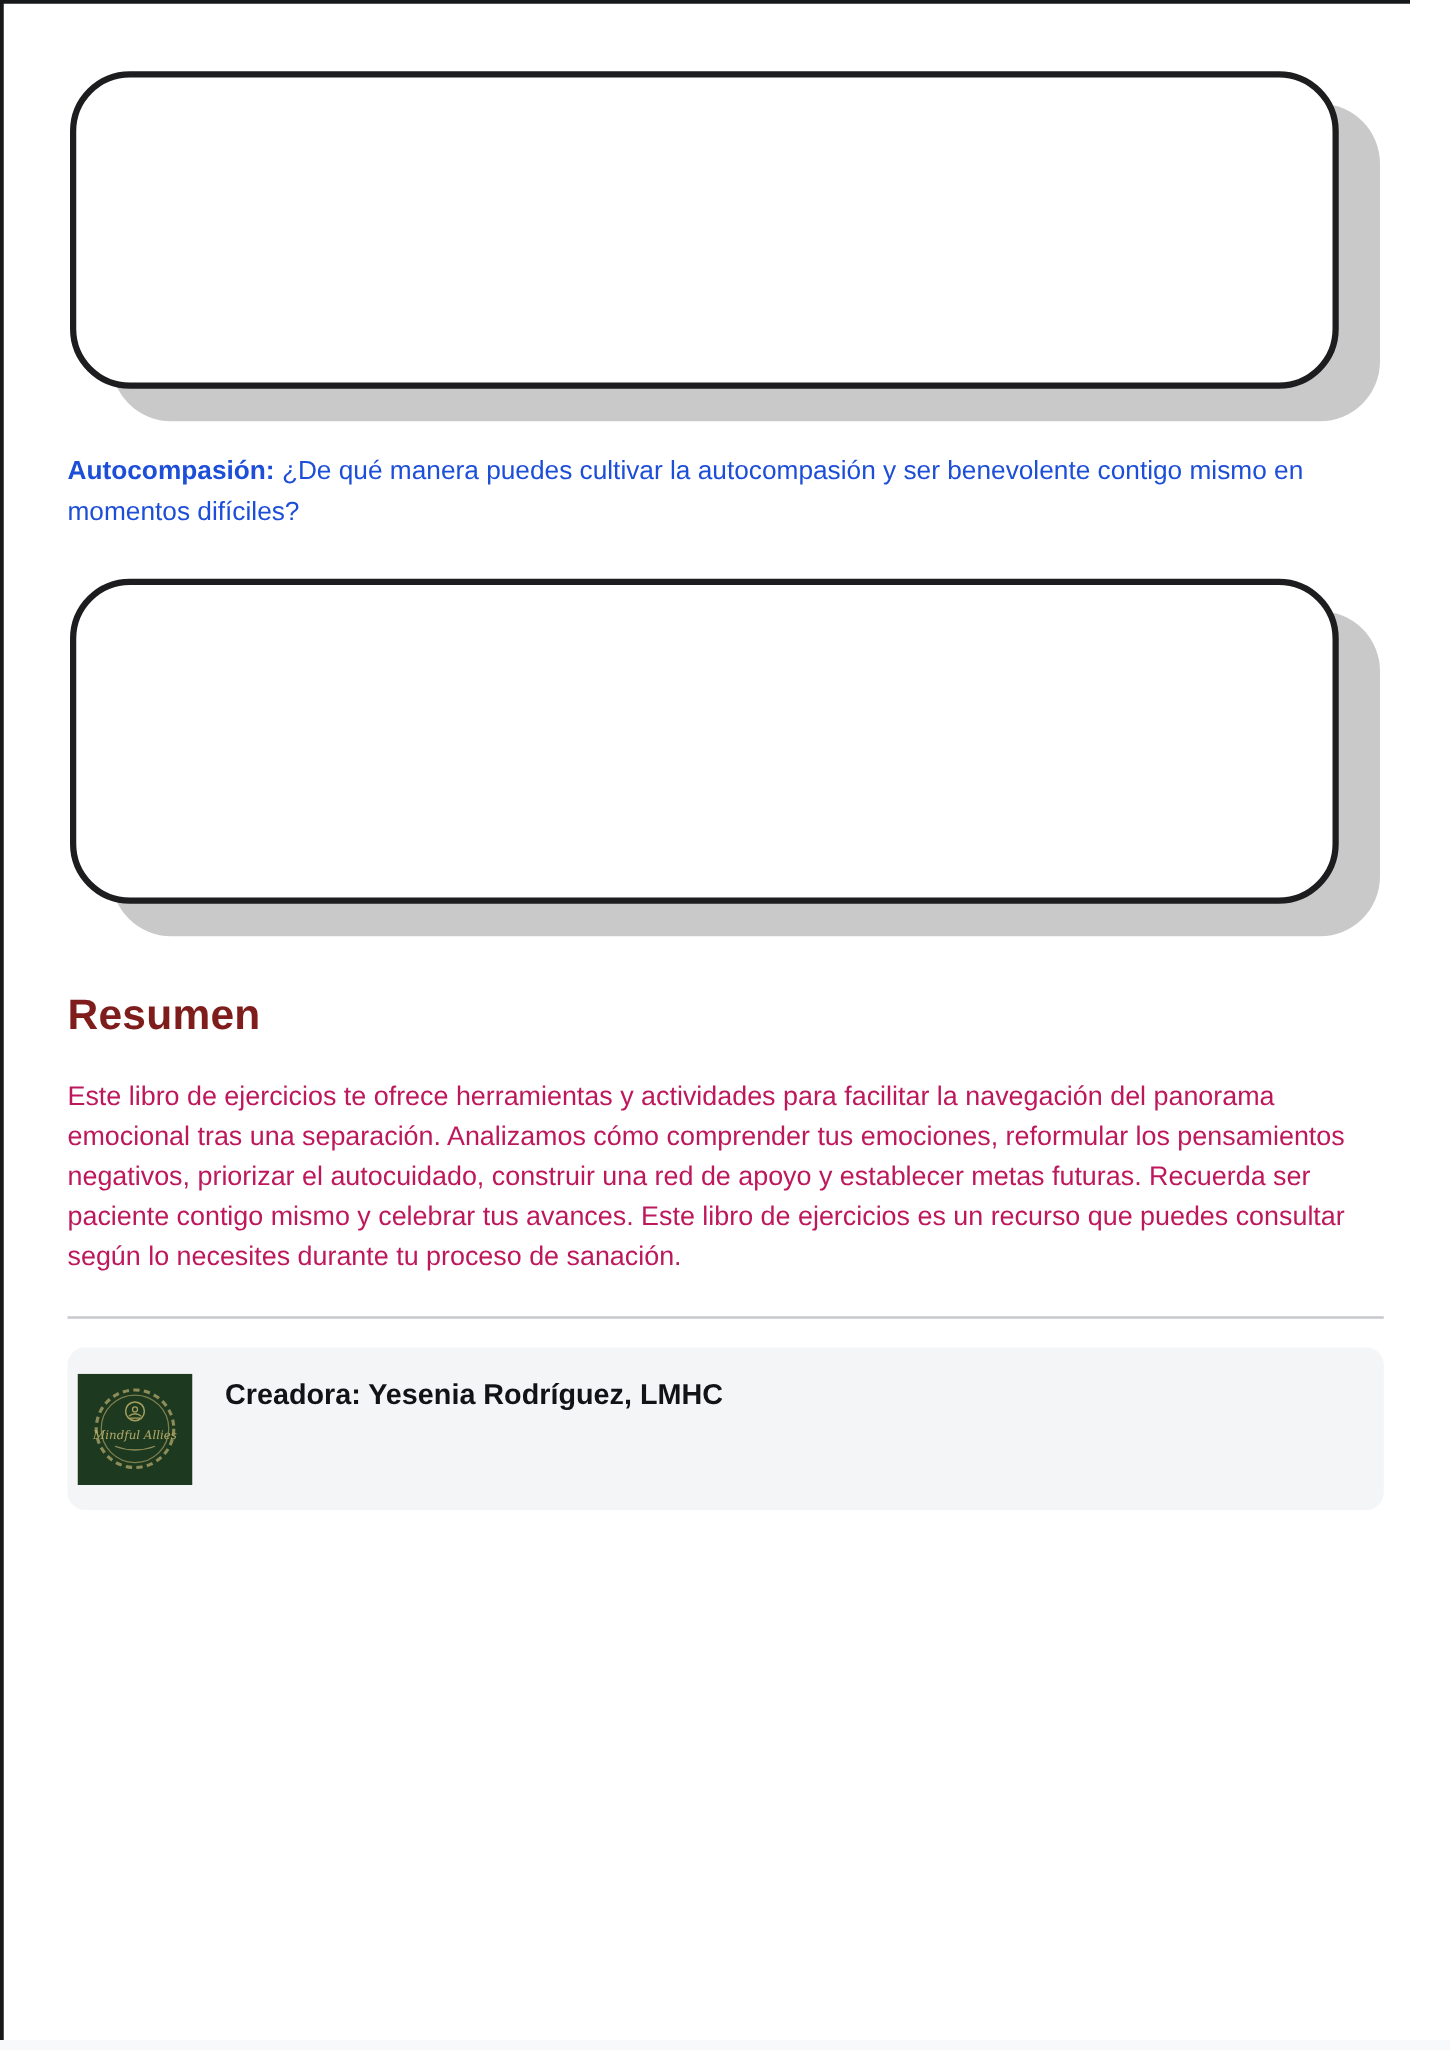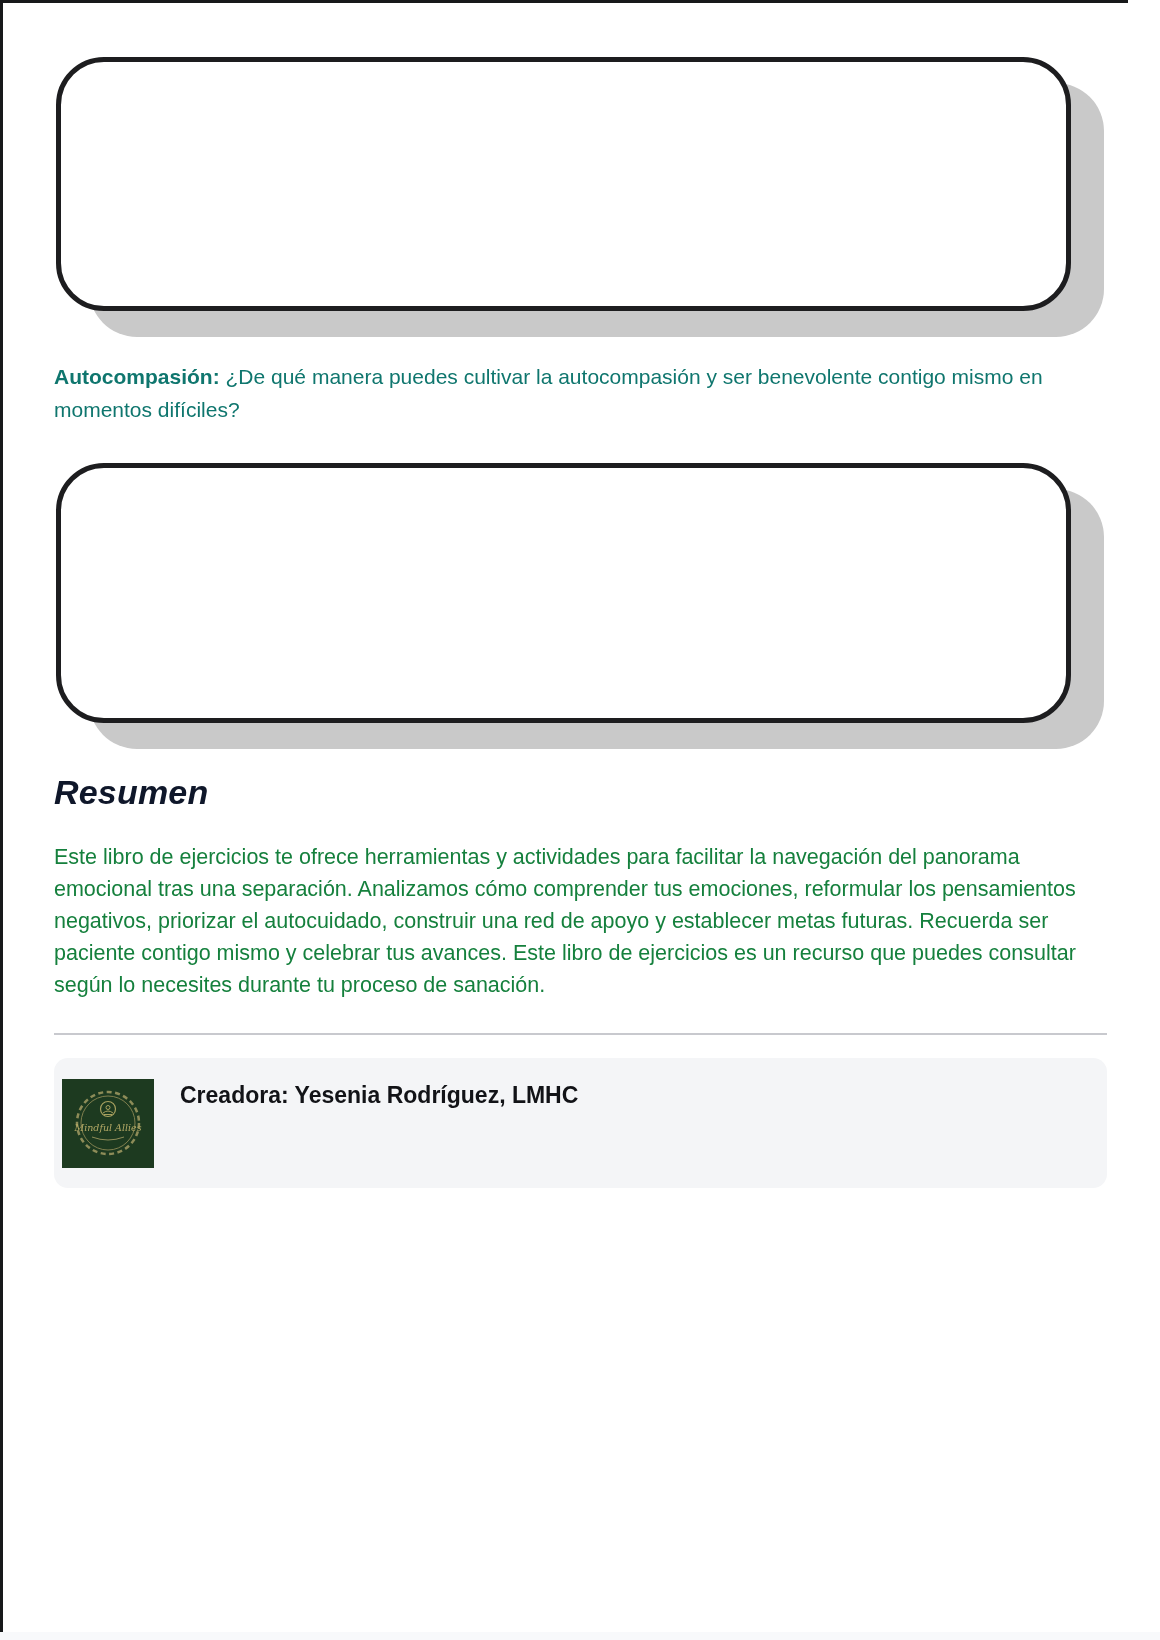--- a/index.html
+++ b/index.html
@@ -29,37 +29,36 @@
     border-radius: 48px;
     background: #ffffff;
     box-shadow: 33px 26px 0 0 #c9c9c9;
   }
   .box-1 { margin-top: 57px; }
   .box-2 { margin-top: 37px; height: 260px; }
   .question {
     margin-top: 49px;
     font-size: 21px;
     line-height: 33px;
-    color: #0f766e;
+    color: #1d4ed8;
     max-width: 1010px;
   }
   .question .q-label { font-weight: bold; }
   .summary-title {
-    margin-top: 50px;
+    margin-top: 70px;
     font-size: 34px;
     font-weight: bold;
     letter-spacing: 0.2px;
-    color: #0f172a;
-    font-style: italic;
+    color: #7f1d1d;
   }
   .summary-body {
     margin-top: 29px;
     font-size: 21.5px;
     line-height: 32px;
-    color: #15803d;
+    color: #be185d;
     width: 1053px;
   }
   .divider {
     margin-top: 32px;
     border: none;
     border-top: 2px solid #c8c9ce;
     width: 1053px;
   }
   .creator-card {
     margin-top: 23px;

